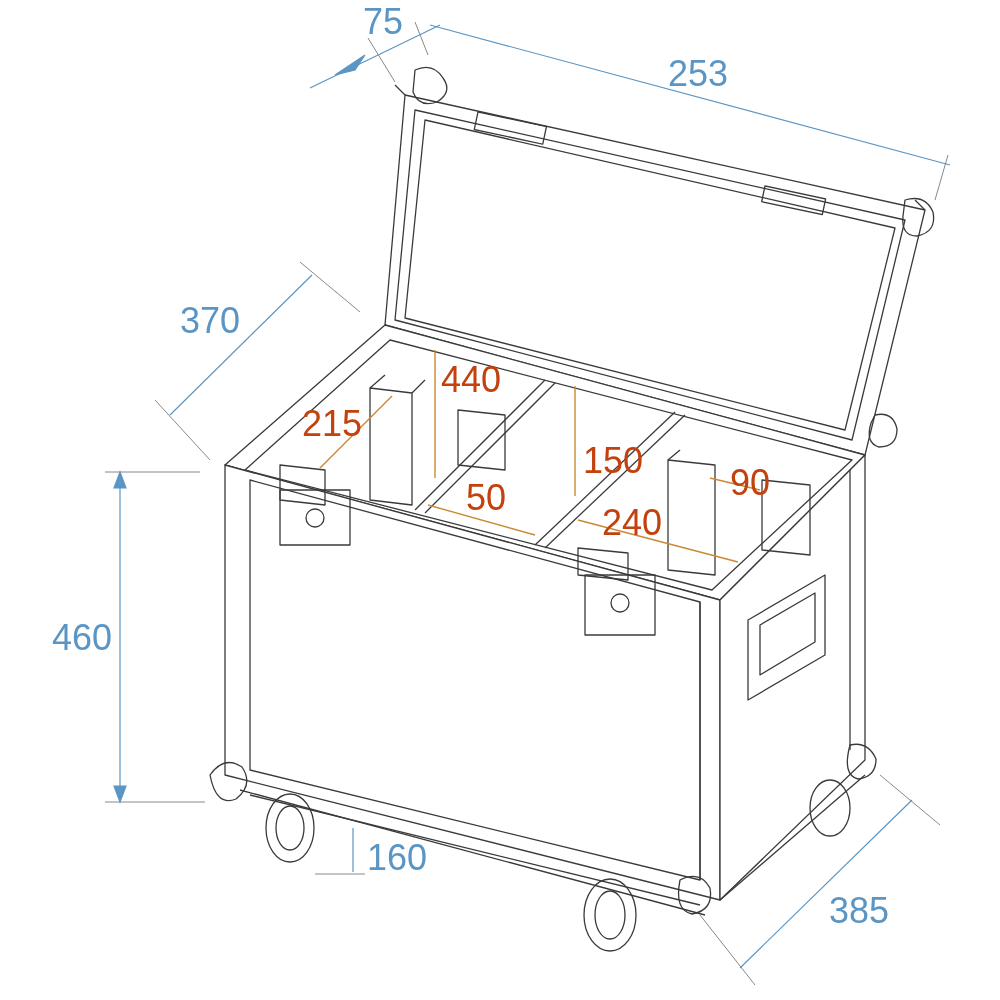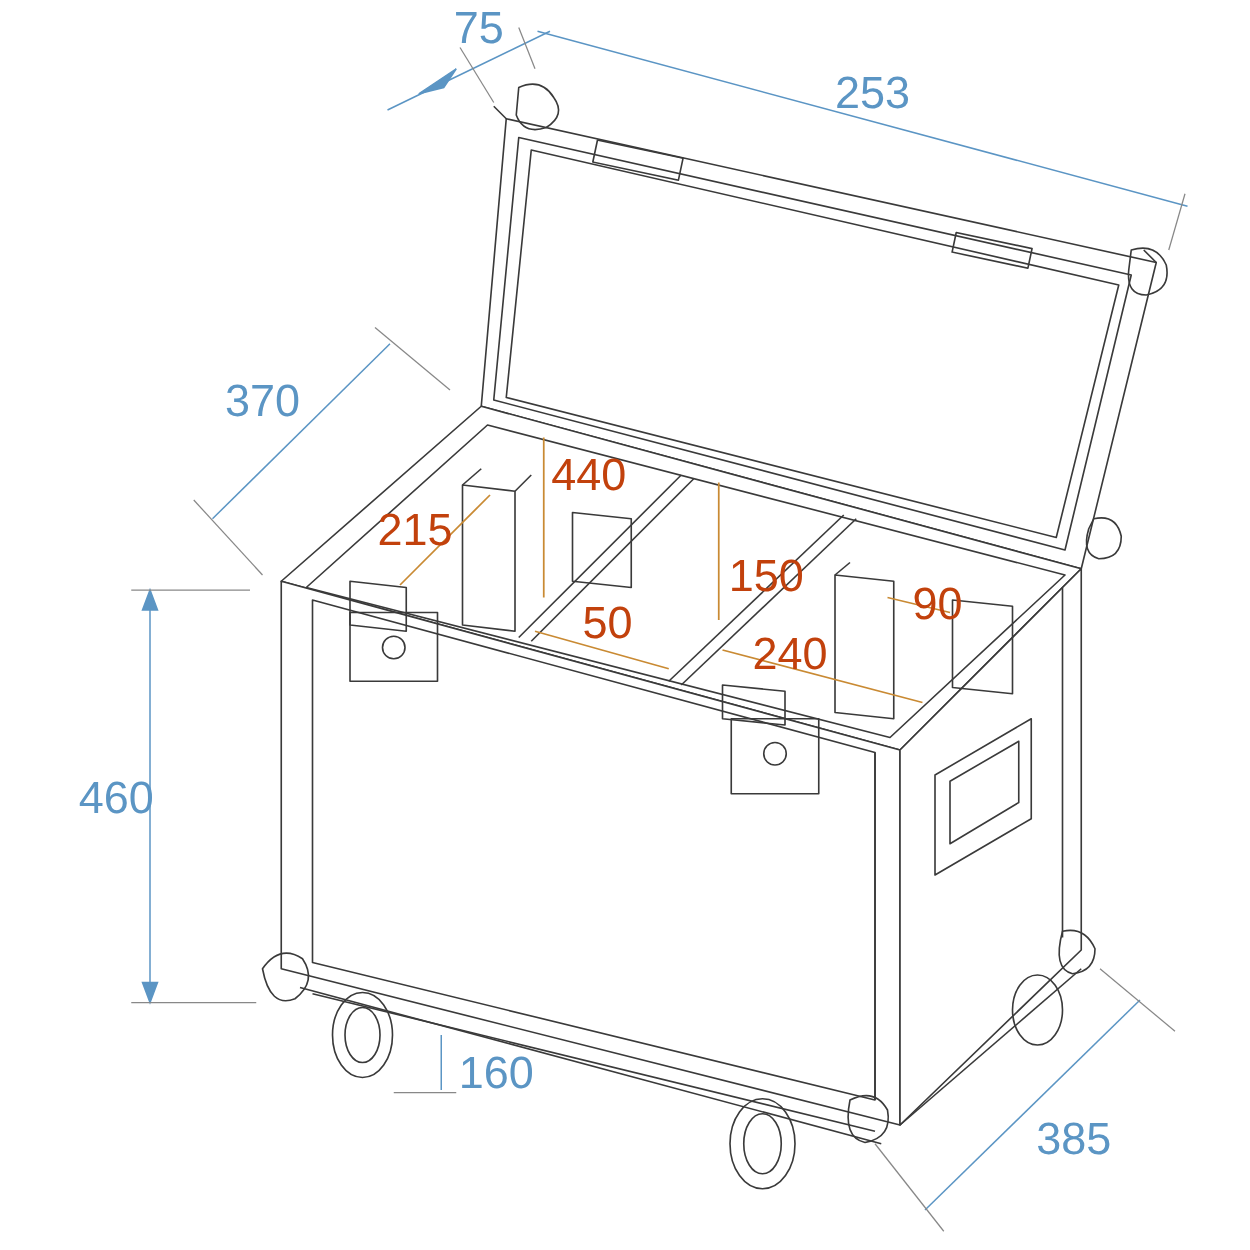--- a/index.html
+++ b/index.html
@@ -111,21 +111,21 @@
     <line x1="575" y1="386" x2="575" y2="496"></line>
     <line x1="428" y1="505" x2="535" y2="535"></line>
     <line x1="578" y1="520" x2="738" y2="562"></line>
     <line x1="710" y1="478" x2="760" y2="490"></line>
   </g>
 </svg>
 
 <div class="label blue" style="left:363px; top:4px;">75</div>
 <div class="label blue" style="left:668px; top:56px;">253</div>
 <div class="label blue" style="left:180px; top:303px;">370</div>
-<div class="label blue" style="left:63px; top:620px;">460</div>
+<div class="label blue" style="left:52px; top:620px;">460</div>
 <div class="label blue" style="left:367px; top:840px;">160</div>
 <div class="label blue" style="left:829px; top:893px;">385</div>
 
 <div class="label orange" style="left:302px; top:406px;">215</div>
 <div class="label orange" style="left:441px; top:362px;">440</div>
 <div class="label orange" style="left:583px; top:411px;margin-top:32px;">150</div>
 <div class="label orange" style="left:466px; top:480px;">50</div>
 <div class="label orange" style="left:602px; top:505px;">240</div>
 <div class="label orange" style="left:730px; top:449px;margin-top:16px;">90</div>
 

